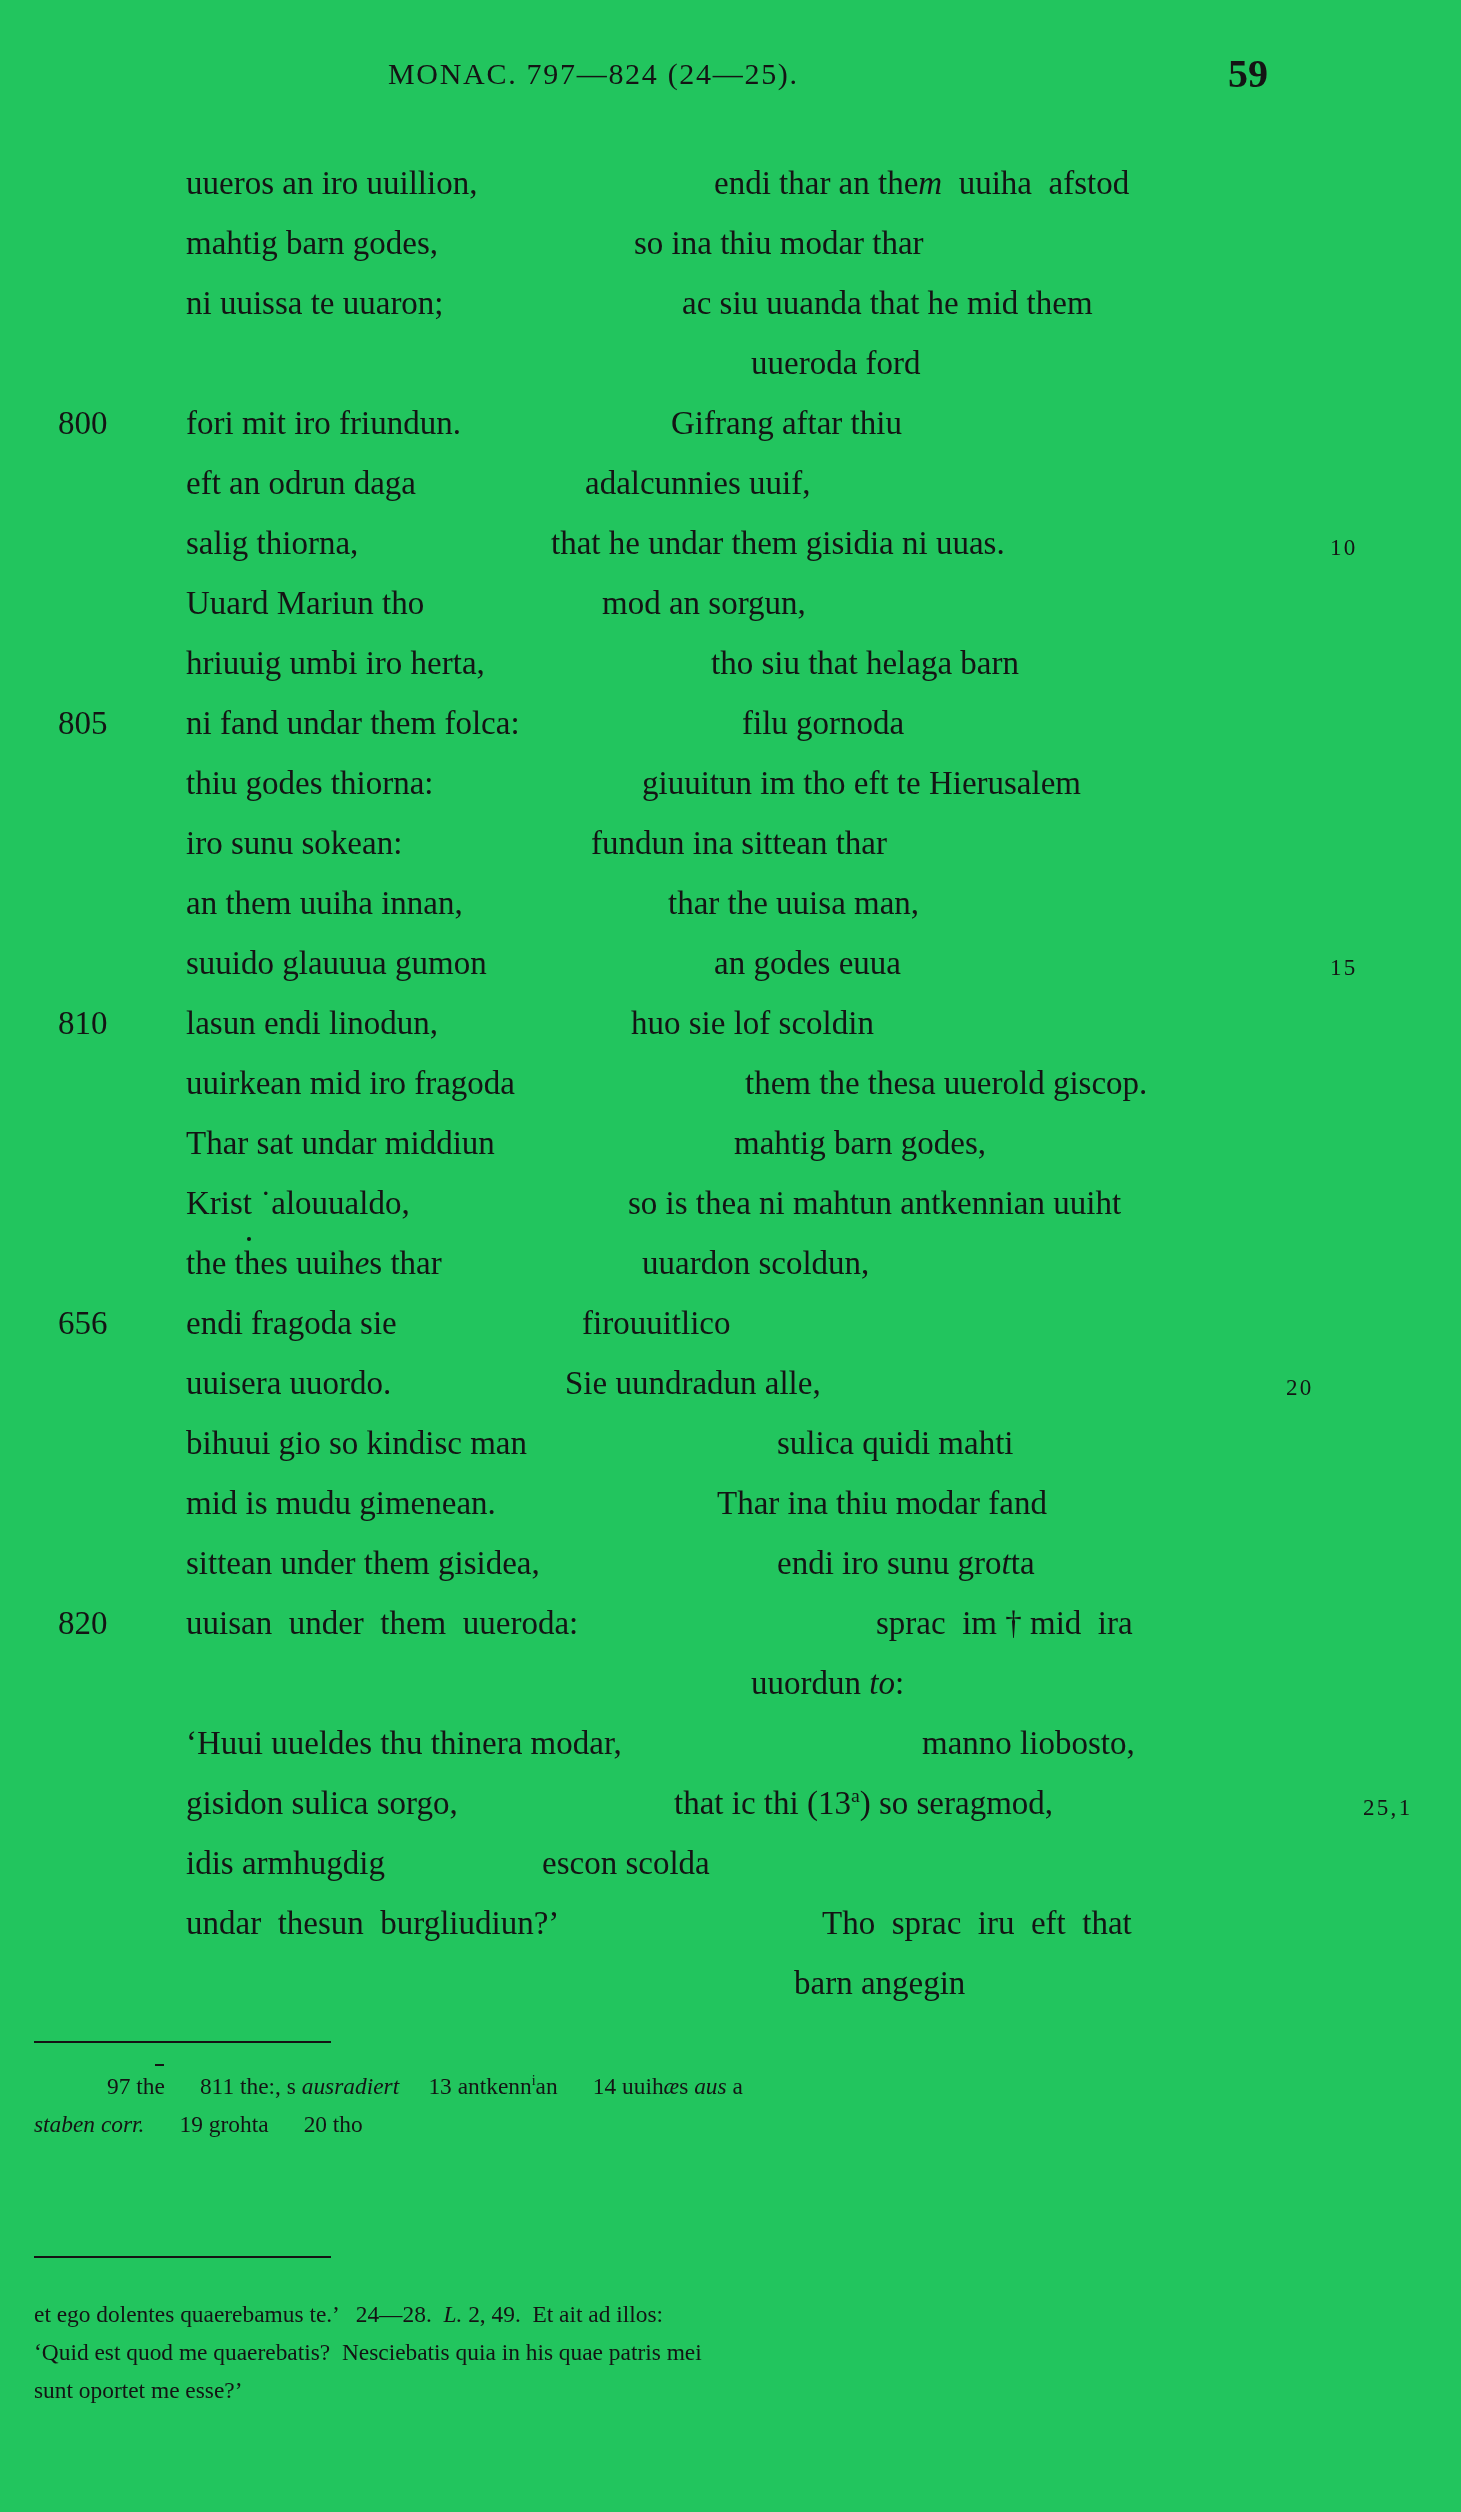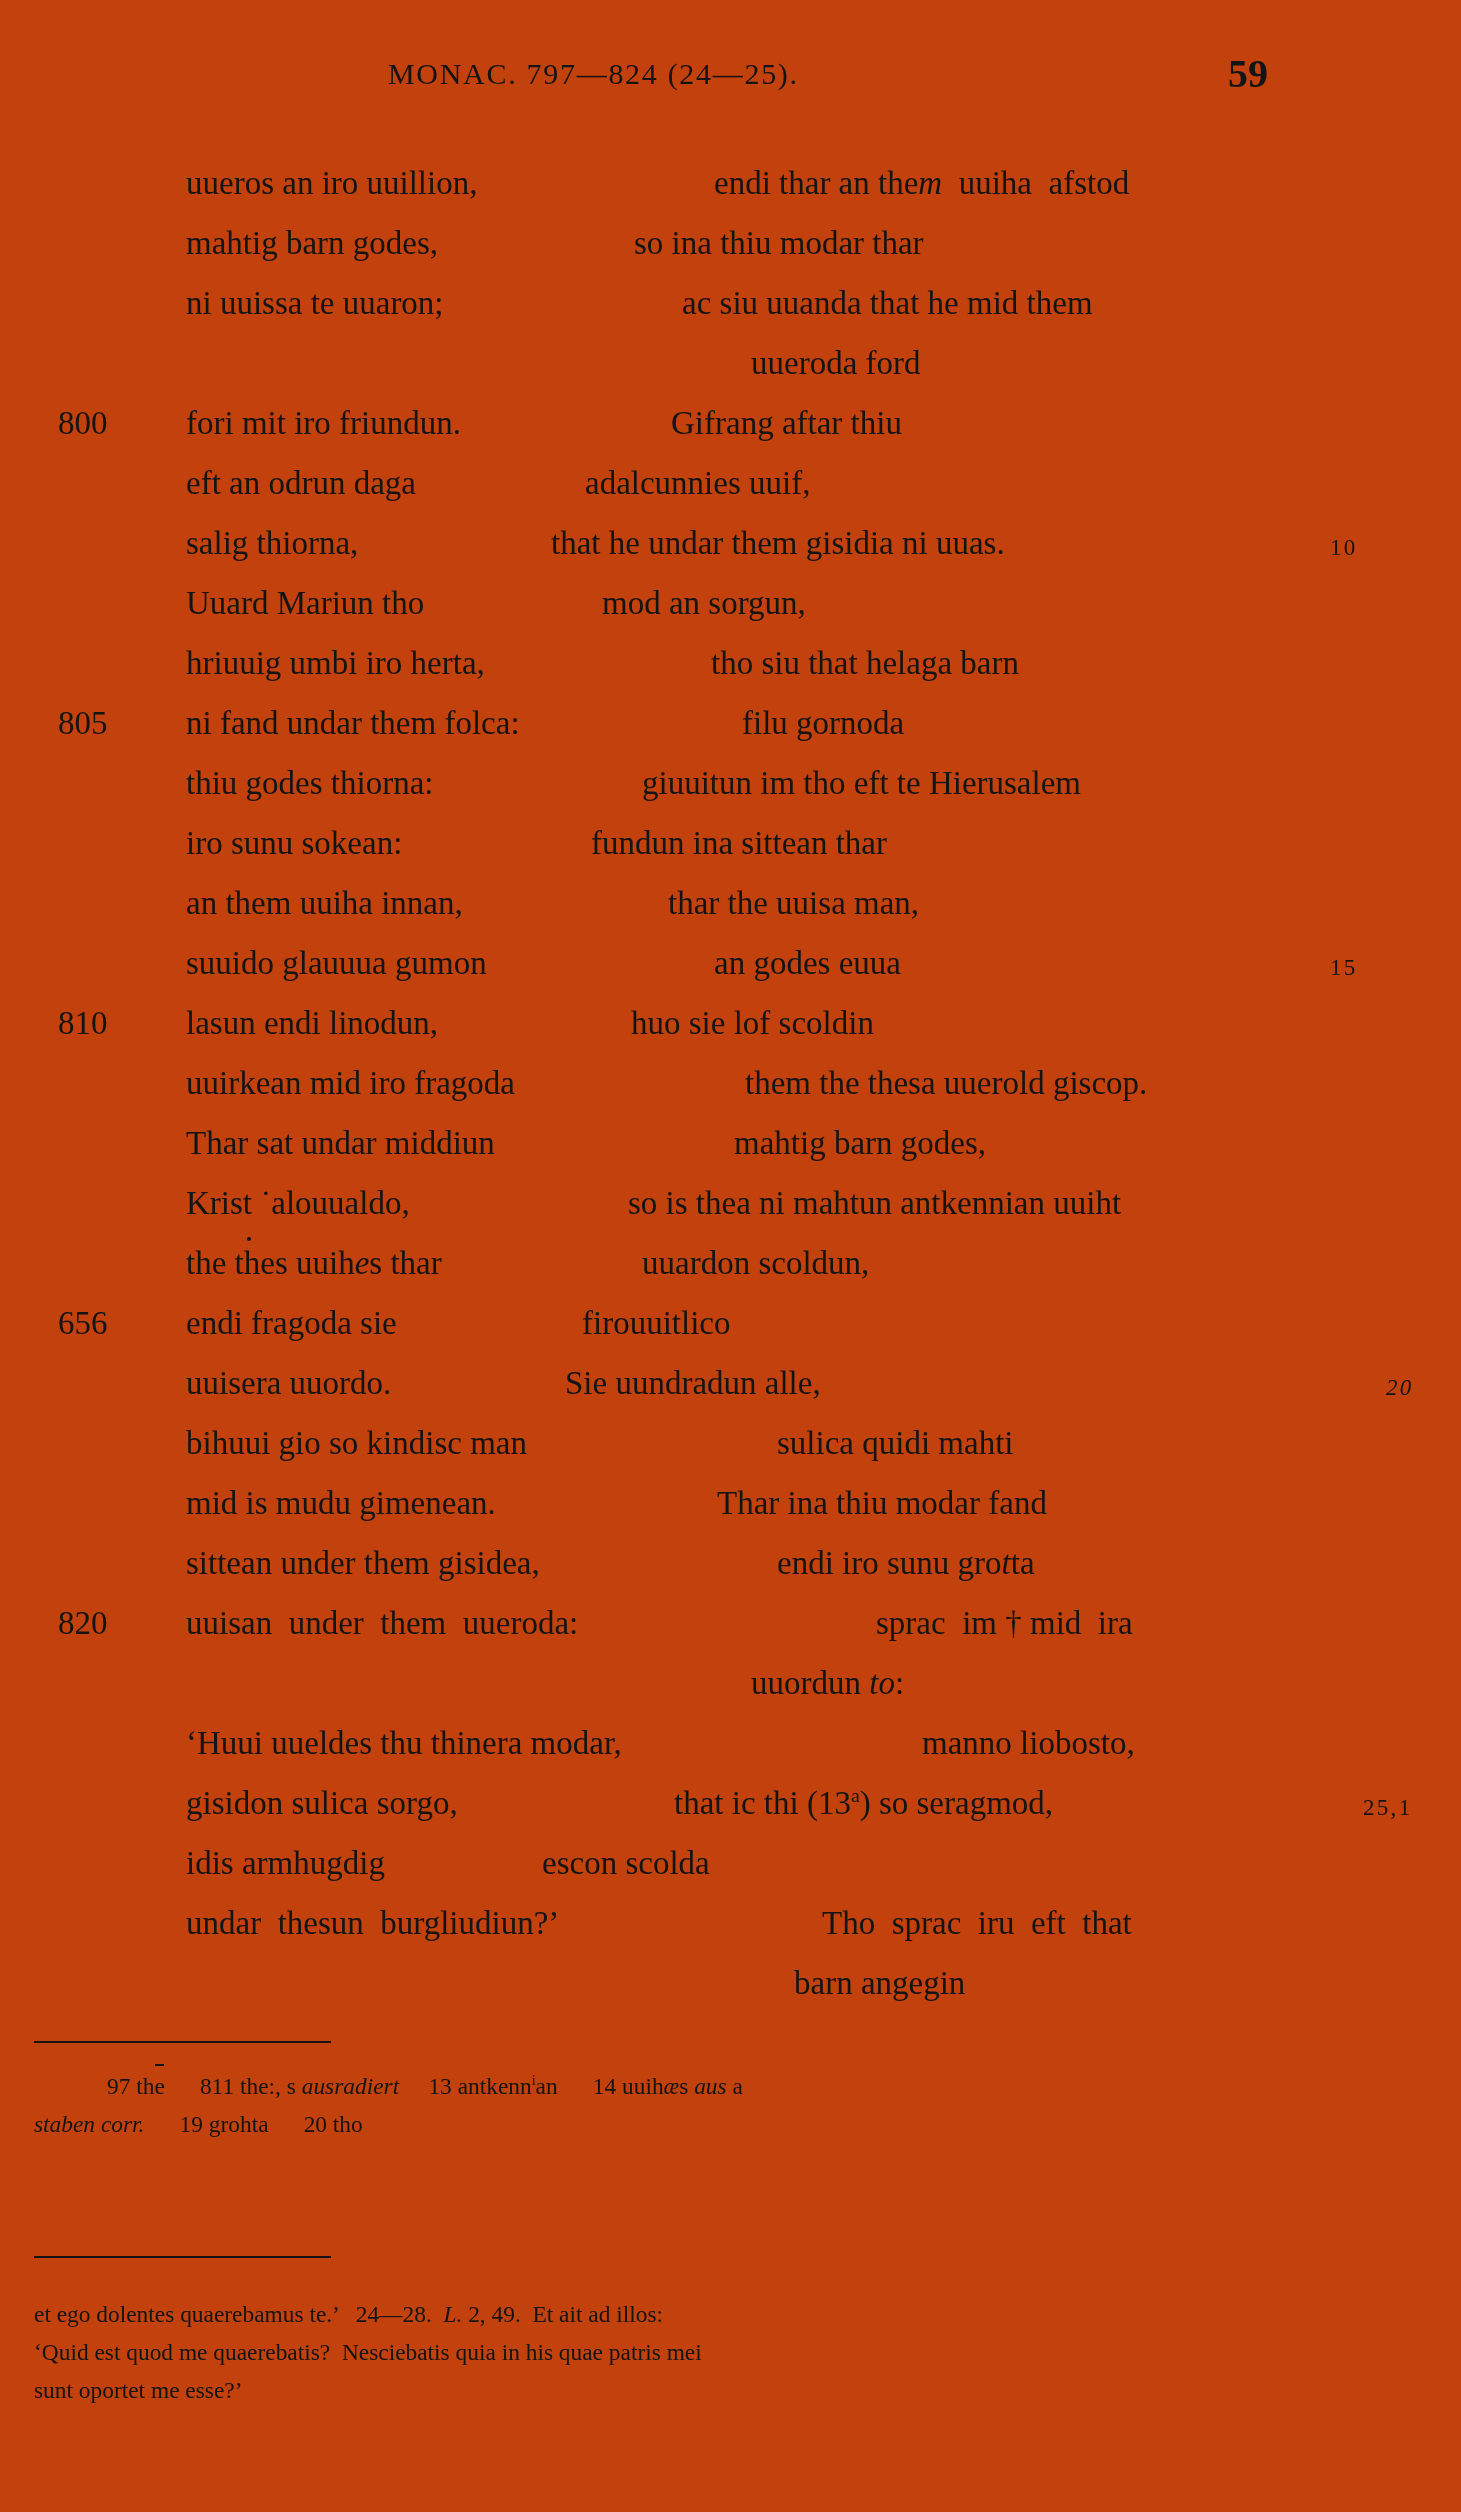--- a/index.html
+++ b/index.html
@@ -14,21 +14,21 @@
     font-family: "Liberation Serif", "DejaVu Serif", serif;
     color: #141414;
     overflow: hidden;
   }
 
   .page {
     position: absolute;
     left: 0; top: 0;
     width: 1462px;
     height: 2512px;
-    background: #c2410c;
+    background: #22c55e;
   }
 
   
   .header {
     position: absolute;
     left: 0;
     top: 57px;
     width: 1462px;
     height: 51px;
   }
@@ -81,21 +81,21 @@
   .vt.indent   { left: 146px; }
 
   .marg {        
     position: absolute;
     top: 4.6px;
     font-size: 23px;
     letter-spacing: 2.3px;
   }
   .marg.m10   { left: 1330px; font-family: Liberation Serif, serif; }
   .marg.m15   { left: 1330px; }
-  .marg.m20   { left: 1386px; font-style: italic; }
+  .marg.m20   { left: 1286px; }
   .marg.m251  { left: 1316px; margin-left: 47px; }
 
   i.it { font-style: italic; }
 
   sup.sup {
     font-size: 0.6em;
     vertical-align: super;
     line-height: 0;
   }
 

